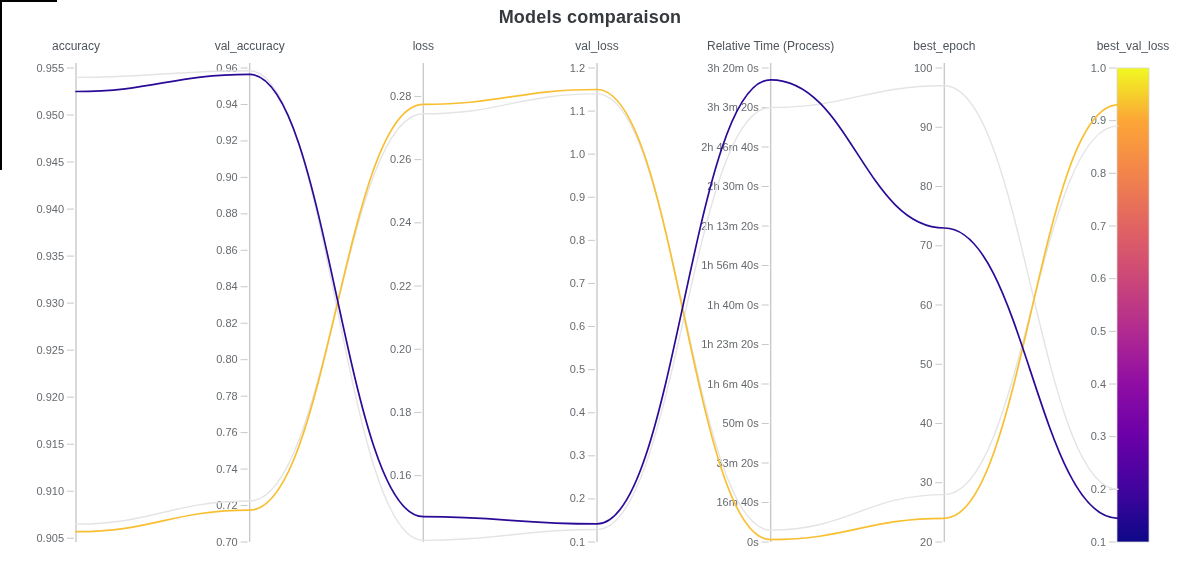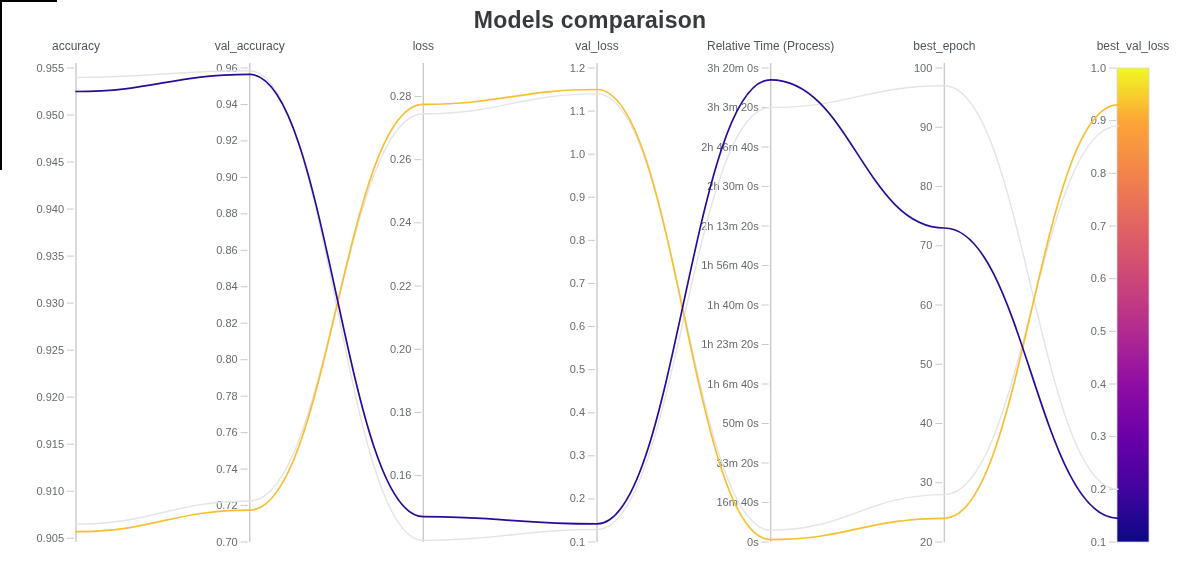--- a/index.html
+++ b/index.html
@@ -2,21 +2,21 @@
 <html><head>
 <meta charset="utf-8">
 <style>
   html,body{margin:0;padding:0;}
   body{
     width:1180px;height:565px;position:relative;overflow:hidden;background:#ffffff;
     font-family:"Liberation Sans", sans-serif;
   }
   .chart-title{
     position:absolute;top:7px;left:0;width:100%;text-align:center;
-    font-size:23px;font-weight:700;color:#36393d;letter-spacing:.2px;
+    font-size:18px;font-weight:700;color:#36393d;letter-spacing:.2px;
   }
   svg#plot{position:absolute;left:0;top:0;}
   .tick-label{font-size:11px;fill:#666a6e;}
   .axis-title{font-size:12px;fill:#4e555c;}
   .edge-left{position:absolute;left:0;top:0;width:2px;height:170px;background:#000;}
   .edge-top{position:absolute;left:0;top:0;width:57px;height:2px;background:#000;}
 </style>
 </head>
 <body>
 

